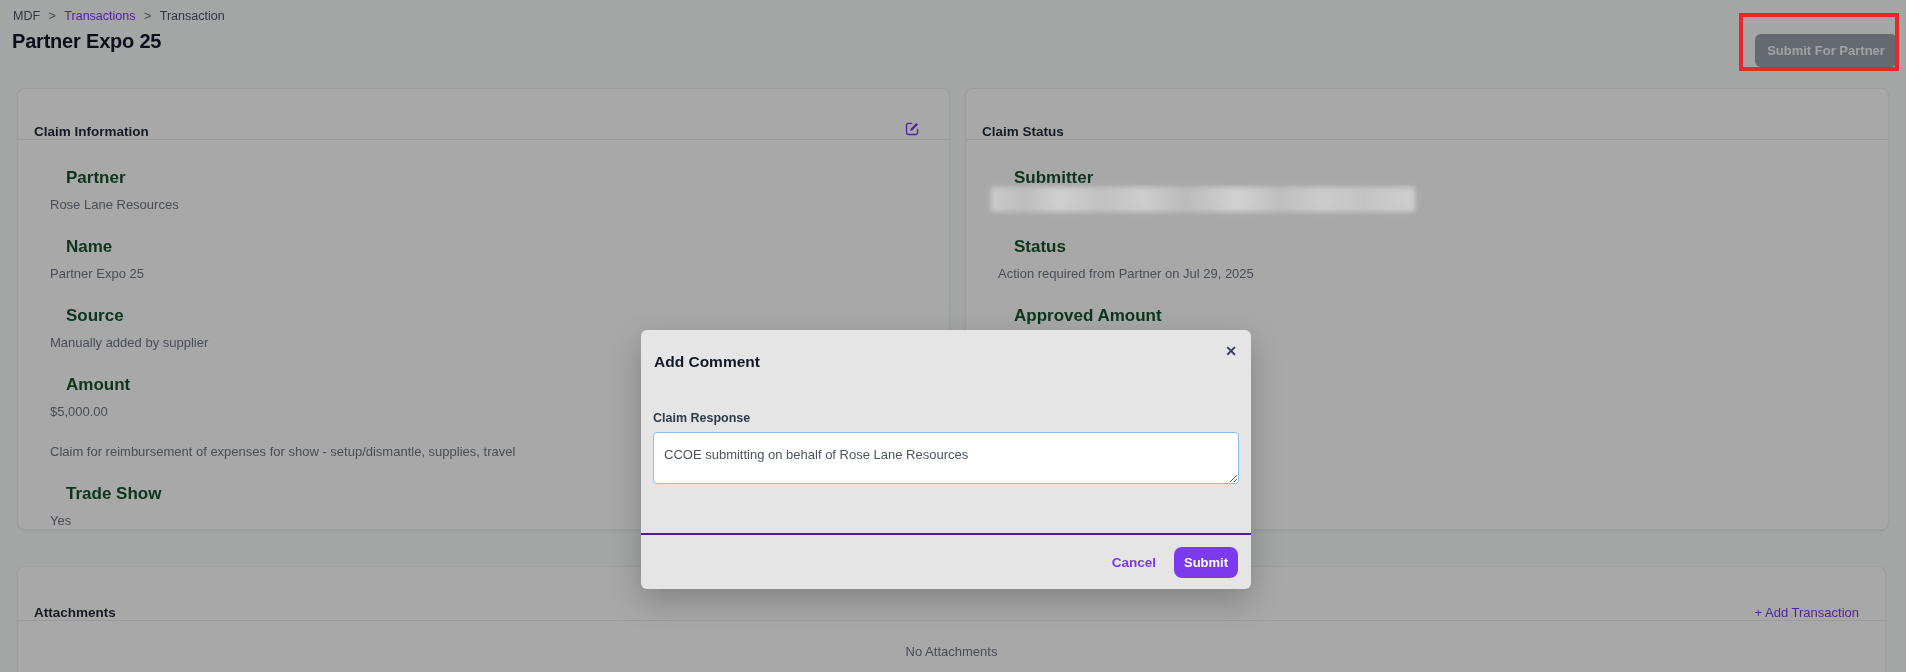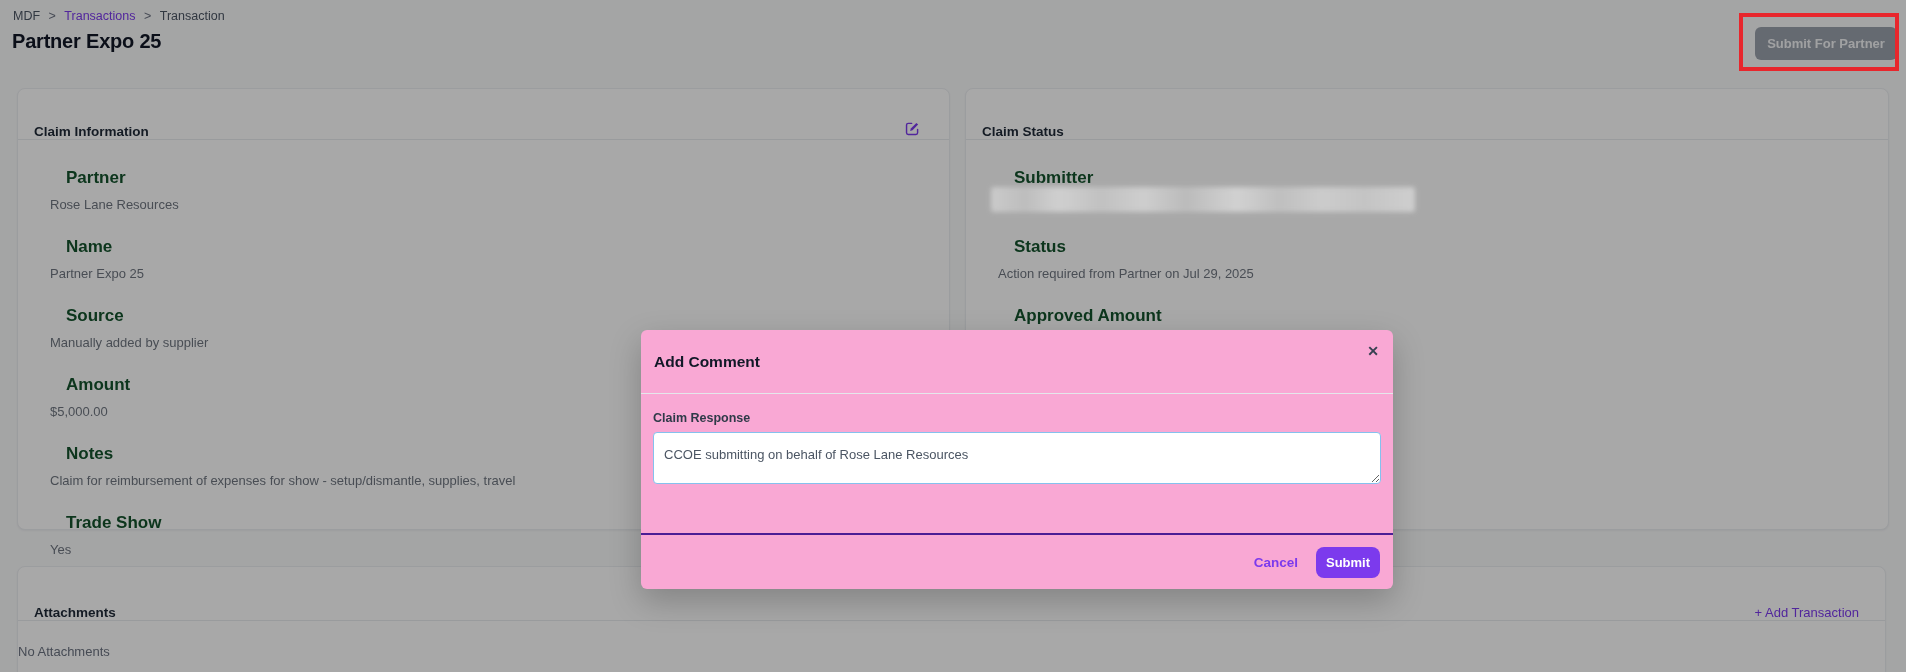--- a/index.html
+++ b/index.html
@@ -13,21 +13,21 @@
 
   
   .breadcrumb { position:absolute; left:13px; top:8px; font-size:12.5px; color:#4b5563; }
   .breadcrumb span { vertical-align:middle; }
   .crumb-sep { color:#6b7280; margin:0 5px; }
   .crumb-link { color:#7c3aed; cursor:pointer; }
   .crumb-current { color:#4b5563; }
   .page-title { position:absolute; left:12px; top:30px; font-size:20px; font-weight:700; color:#111827; letter-spacing:-0.2px; }
 
   .sfp-button {
-    position:absolute; left:1755px; top:27px; width:142px; height:33px;
+    position:absolute; left:1755px; top:34px; width:142px; height:33px;
     background:#9aa1ac; color:#f3f4f6; border:none; border-radius:6px;
     font-family:inherit; font-size:13px; font-weight:600; cursor:default;
   }
 
   
   .card { position:absolute; background:#fff; border:1px solid #eceef1; border-radius:8px;
           box-shadow:0 1px 2px rgba(16,24,40,.05); }
   #card-claim-info   { left:17px;  top:88px;  width:933px;  height:442px; }
   #card-claim-status { left:965px; top:88px;  width:924px;  height:442px; }
   #card-attachments  { left:17px;  top:566px; width:1869px; height:130px; }
@@ -37,27 +37,27 @@
   #card-attachments .card-header { height:54px; }
   .card-title { font-size:13.5px; font-weight:700; color:#1f2937; }
   .edit-icon-btn { background:none; border:none; cursor:pointer; line-height:0; padding:2px; }
 
   .card-body { padding:28px 32px 0; }
   .field { margin-bottom:25px; }
   .field-label { font-size:17px; font-weight:700; color:#14532d; margin-bottom:9px;padding-left:16px; }
   .field-value { font-size:13px; color:#6f7680; }
 
   .add-attachment-link { font-size:13px; color:#7c3aed; cursor:pointer; font-weight:400; }
-  .empty-text { margin-top:23px; font-size:13px; color:#6b7280; }
+  .empty-text { text-align:center; margin-top:23px; font-size:13px; color:#6b7280; }
 
   
   .overlay { position:absolute; inset:0; background:rgba(0,0,0,0.34); z-index:10; }
 
-  .modal { position:absolute; left:641px; top:330px; width:752px; height:259px;
-           background:#f9a8d4; border-radius:6px; z-index:20;
+  .modal { position:absolute; left:641px; top:330px; width:610px; height:259px;
+           background:#e5e5e5; border-radius:6px; z-index:20;
            box-shadow:0 12px 32px rgba(0,0,0,.22); }
   .modal-header { height:64px; display:flex; align-items:center; padding:0 13px;
                   border-bottom:1px solid #e5e7eb; position:relative; }
   .modal-title { font-size:15.5px; font-weight:700; color:#111827; }
   .modal-close { position:absolute; right:14px; top:13px; background:none; border:none;
                  font-size:14px; font-weight:700; color:#374151; cursor:pointer; font-family:inherit; }
   .modal-body { padding:17px 12px 0; }
   .modal-field-label { font-size:12.5px; font-weight:700; color:#2f3a48; margin-bottom:7px; }
   .claim-response-textarea {
     width:100%; height:52px; border:1px solid #85c1ee; border-radius:4px;
@@ -121,21 +121,20 @@
       </div>
       <div class="field">
         <div class="field-label">Source</div>
         <div class="field-value">Manually added by supplier</div>
       </div>
       <div class="field">
         <div class="field-label">Amount</div>
         <div class="field-value">$5,000.00</div>
       </div>
       <div class="field">
-        <div class="field-label">Notes</div>
         <div class="field-value">Claim for reimbursement of expenses for show - setup/dismantle, supplies, travel</div>
       </div>
       <div class="field">
         <div class="field-label">Trade Show</div>
         <div class="field-value">Yes</div>
       </div>
     </div>
   </section>
 
   <section class="card" id="card-claim-status">

